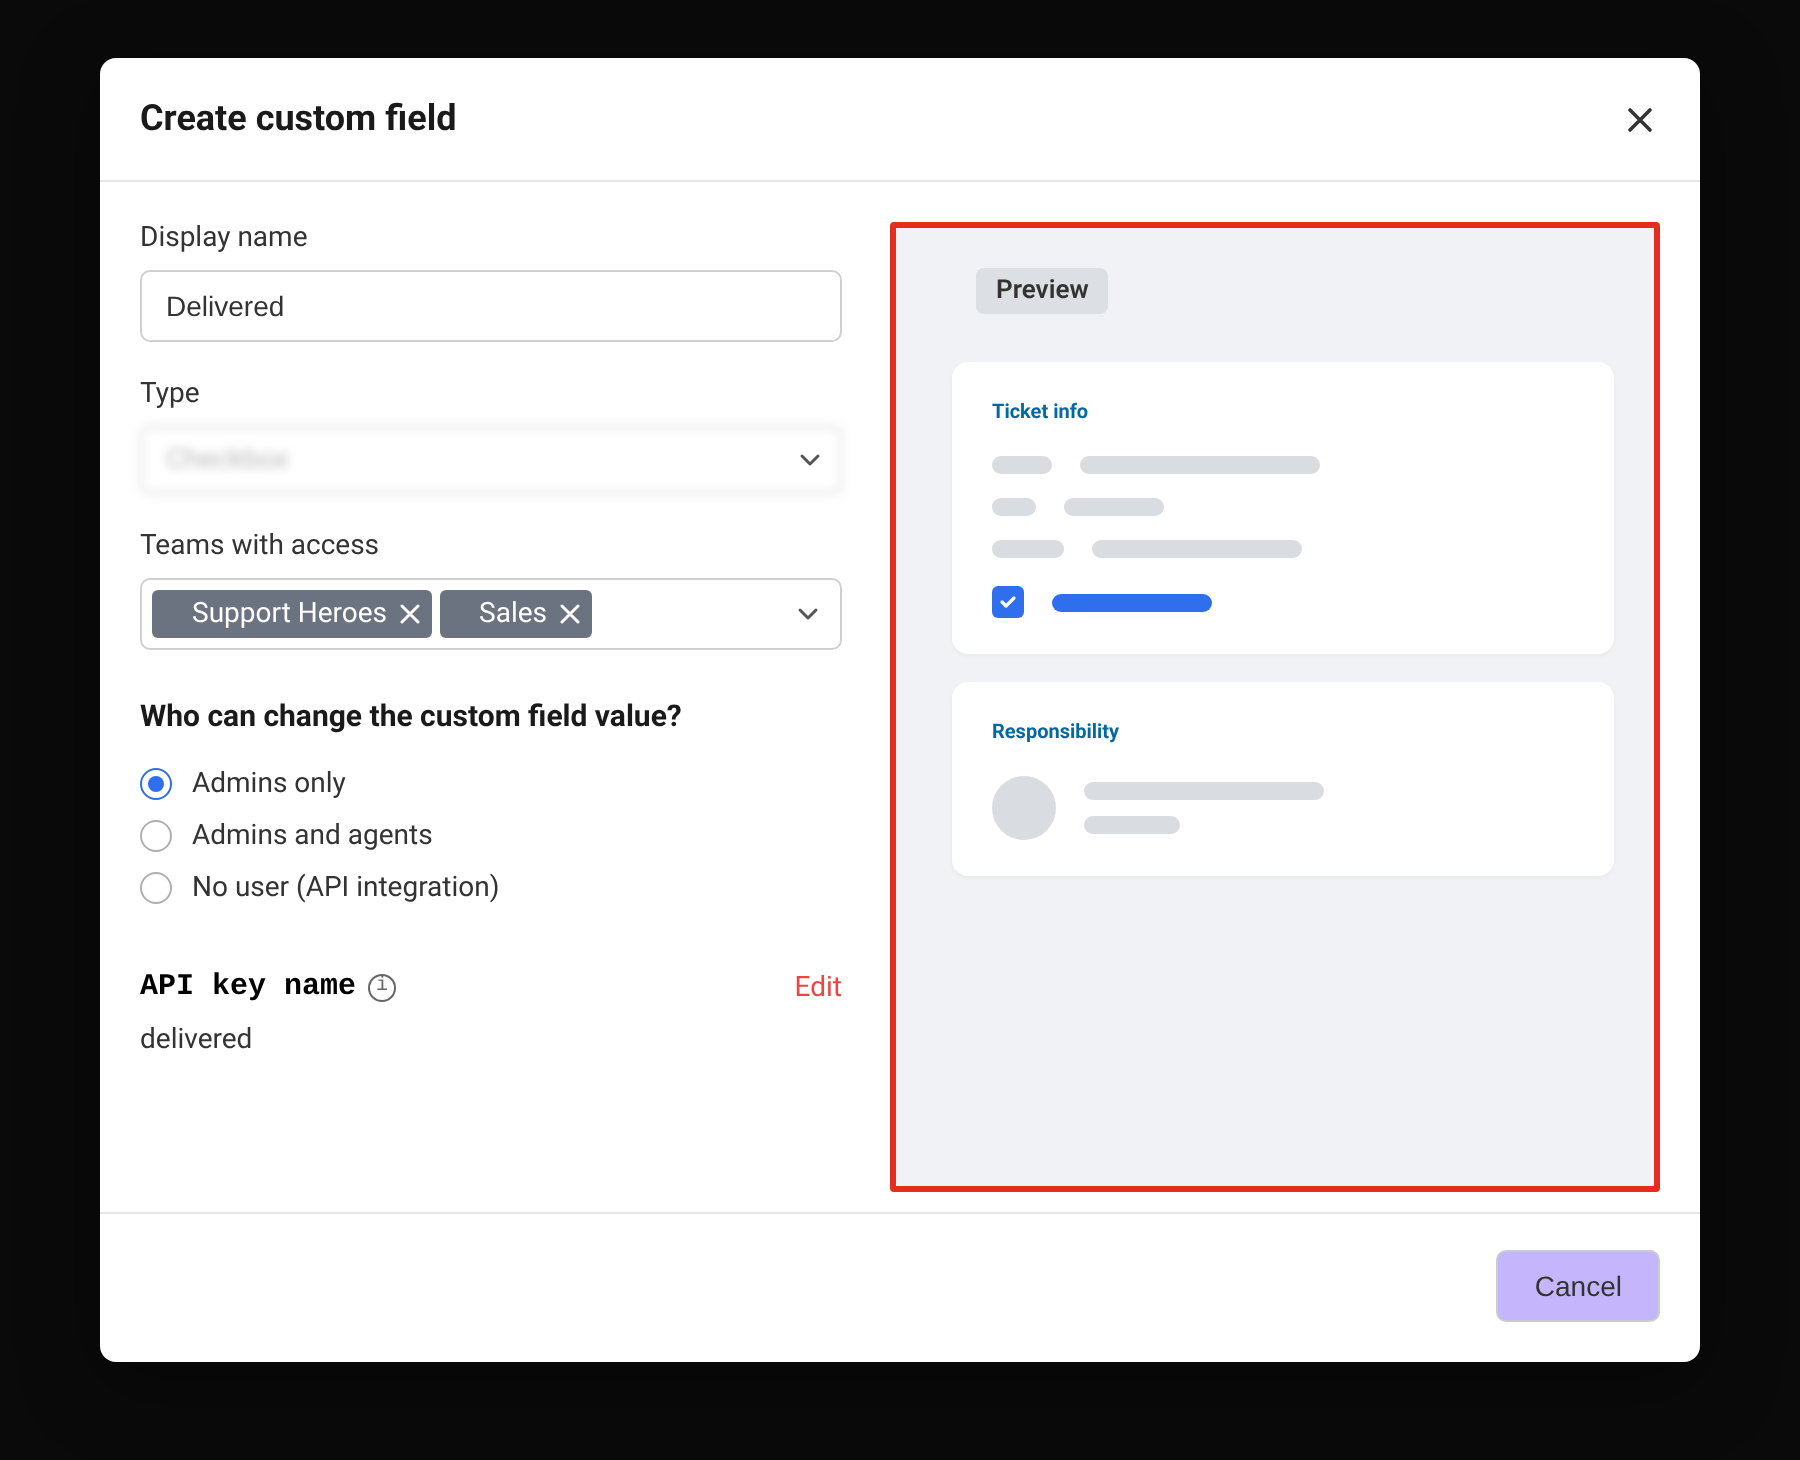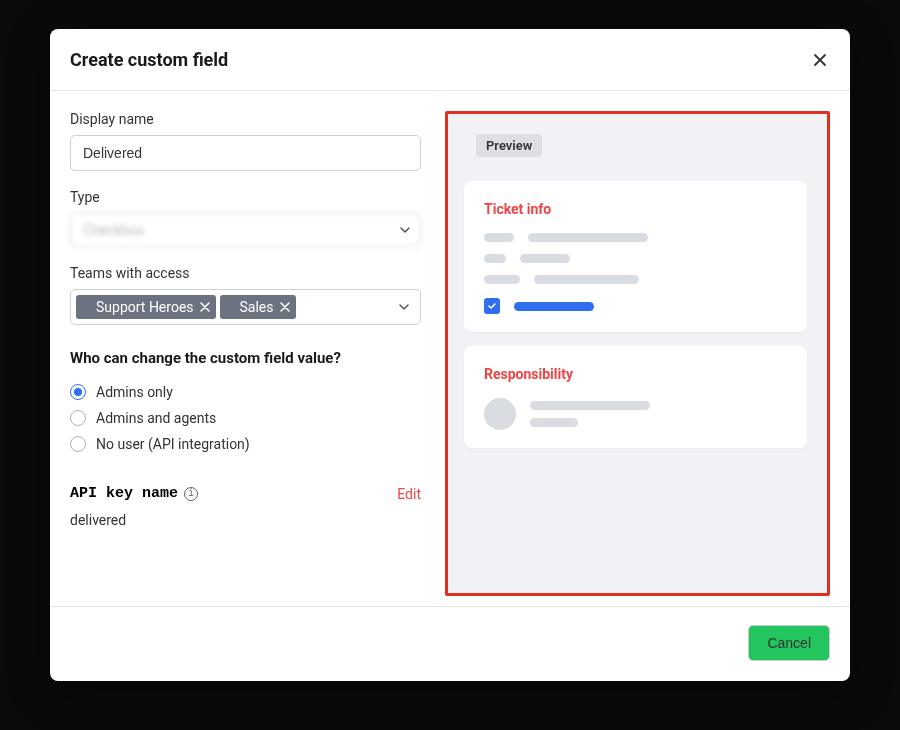--- a/index.html
+++ b/index.html
@@ -166,21 +166,21 @@
   color:#666;
   font-weight:400;
 }
 .edit-link { color:#ef4444; font-size:14px; cursor:pointer;text-align:center; }
 .api-value { margin-top:10px; font-size:14px; color:#333; }
 
 
 .preview-panel {
   border: 3px solid #e52d1e;
   background:#f0f2f5;
-  padding: 20px 20px 24px 16px;
+  padding: 20px 20px 24px 28px;
   height: 485px;
   border-radius:2px;
 }
 .preview-badge {
   background:#dcdfe3;
   color:#333;
   font-size:13px;
   font-weight:600;
   padding:4px 10px;
   border-radius:4px;
@@ -188,21 +188,21 @@
   margin-left:12px;
 }
 .preview-card {
   background:#fff;
   border-radius:8px;
   padding:20px 20px 18px 20px;
   margin-top:24px;
   box-shadow: 0 1px 2px rgba(0,0,0,0.04);
 }
 .preview-card + .preview-card { margin-top: 14px; }
-.card-title { font-size:14px; font-weight:700; color:#ef4444; margin-bottom:16px; }
+.card-title { font-size:10px; font-weight:700; color:#0369a1; margin-bottom:16px; }
 .ph-row { display:flex; gap:14px; margin-bottom:12px; align-items:center; }
 .ph { background:#d9dde1; border-radius:6px; height:9px; }
 .ph-blue { background:#2f6fed; }
 .checkbox {
   width:16px; height:16px;
   background:#2f6fed;
   border-radius:3px;
   display:inline-flex;
   align-items:center;
   justify-content:center;
@@ -220,21 +220,21 @@
   border-top: 1px solid #e5e5e5;
   margin-top: 10px;
 }
 .btn {
   font-size:14px;
   padding:9px 18px;
   border-radius:5px;
   cursor:pointer;
 }
 .btn-secondary {
-  background:#22c55e;
+  background:#c4b5fd;
   border:1px solid #ccc;
   color:#333;
 }
 .btn-primary {
   background:#2f6fed;
   border:1px solid #2f6fed;
   color:#fff;
 }
 svg { display:block; }
 </style>

